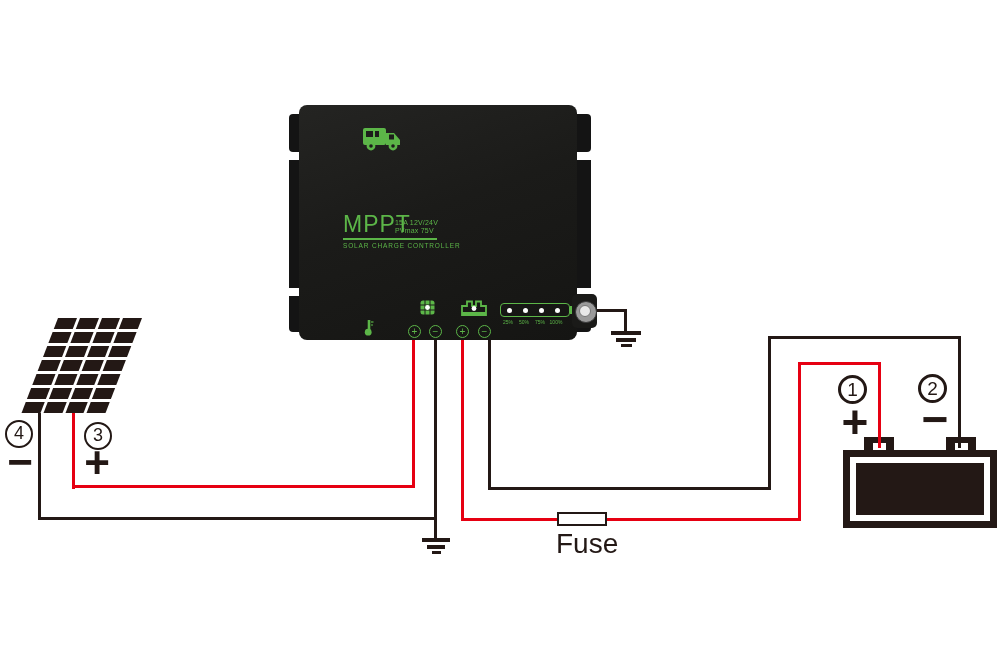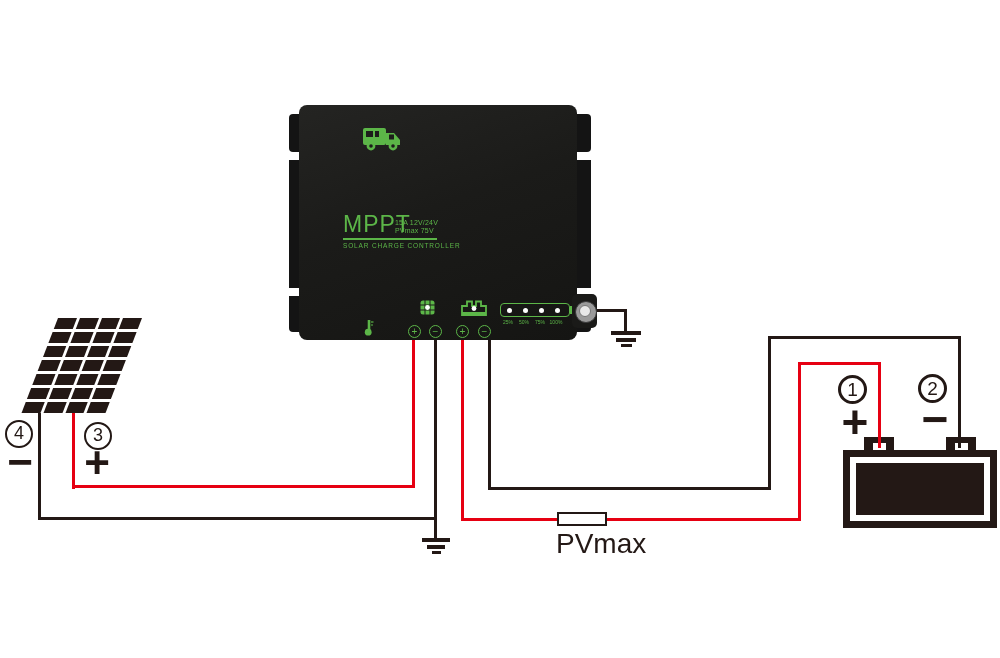--- a/index.html
+++ b/index.html
@@ -92,21 +92,21 @@
     <div class="gbar" style="left:621px;top:344px;width:11px;height:3px;"></div>
   </div>
 
   <div>
     <div class="gbar" style="left:422px;top:538px;width:28px;height:4px;"></div>
     <div class="gbar" style="left:427px;top:545px;width:18px;height:4px;"></div>
     <div class="gbar" style="left:432px;top:551px;width:9px;height:3px;"></div>
   </div>
 
   <div id="fuse-box"></div>
-  <div id="fuse-label">PVmax</div>
+  <div id="fuse-label">Fuse</div>
 
   <div class="flange" style="left:289px;top:114px;width:11px;height:38px;border-radius:4px 0 0 4px;"></div>
   <div class="flange" style="left:289px;top:160px;width:11px;height:128px;"></div>
   <div class="flange" style="left:289px;top:296px;width:11px;height:36px;border-radius:0 0 0 4px;"></div>
   <div class="flange" style="left:576px;top:114px;width:15px;height:38px;border-radius:0 4px 4px 0;"></div>
   <div class="flange" style="left:576px;top:160px;width:15px;height:128px;"></div>
   <div class="flange" style="left:576px;top:296px;width:15px;height:36px;border-radius:0 0 4px 0;"></div>
 
   <div id="ctl-body"></div>
 

